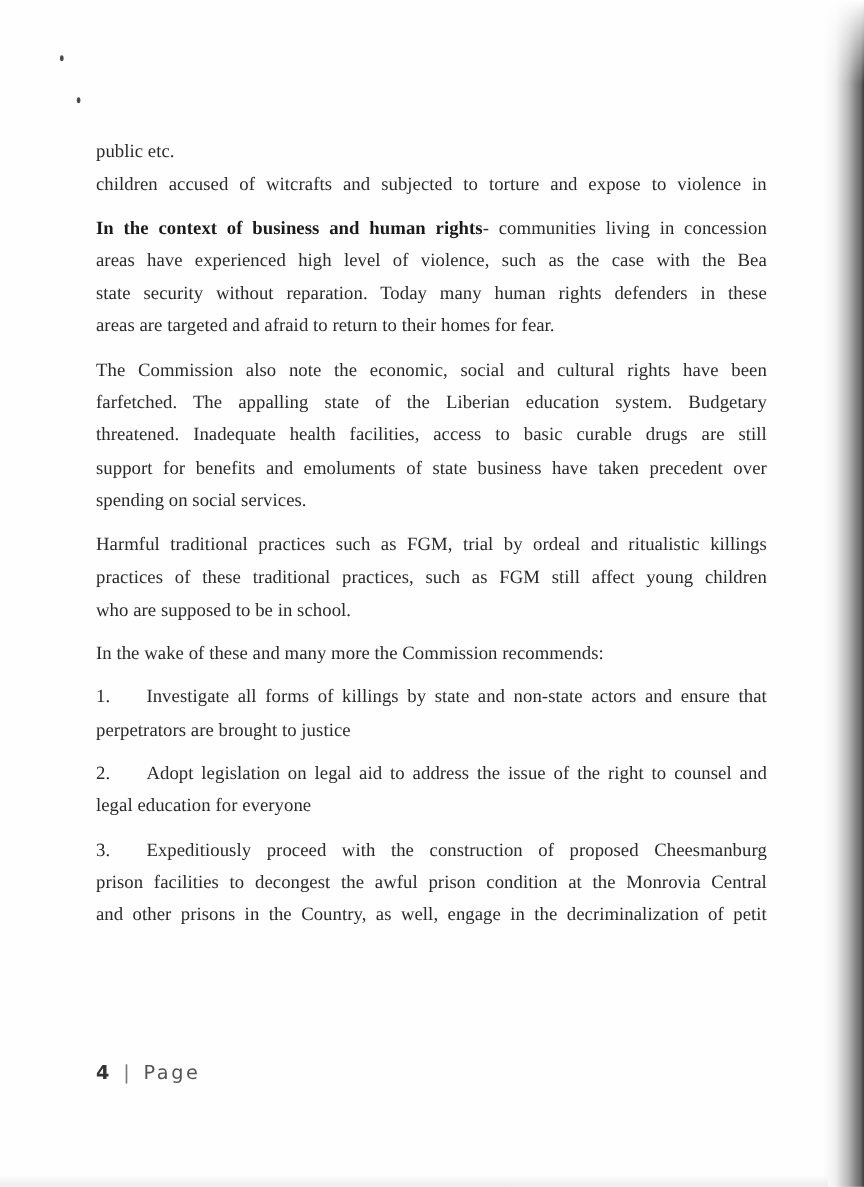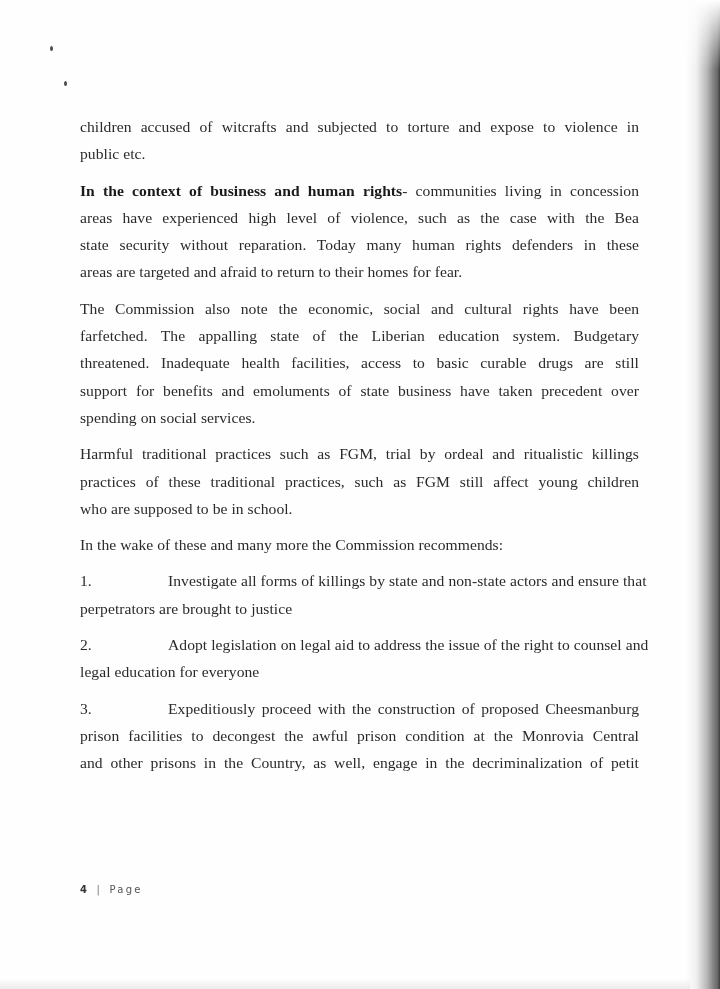--- a/index.html
+++ b/index.html
@@ -95,28 +95,27 @@
     .list-num {
       display: inline-block;
       width: 42px;
       flex: 0 0 42px;
     }
     .list-text {
       flex: 1;
       text-align: justify;
       text-align-last: justify;
       display: inline-block;
-      margin-left: 46px;
     }
     .footer {
       position: absolute;
       left: 80px;
       top: 884px;
       font-family: "DejaVu Sans", "Liberation Sans", sans-serif;
-      font-size: 10px;
+      font-size: 16px;
       color: #555;
       letter-spacing: 2.2px;
     }
     .footer .num {
       font-weight: bold;
       color: #333;
     }
     .footer .sep {
       color: #777;
       margin: 0 2px;
@@ -125,22 +124,22 @@
 </head>
 <body>
 
 <div class="page">
   <div class="speck s1"></div>
   <div class="speck s2"></div>
 
   <div class="content">
 
     <div class="para">
+      <div class="line last">public etc.</div>
       <div class="line">children accused of witcrafts and subjected to torture and expose to violence in</div>
-      <div class="line last">public etc.</div>
     </div>
 
     <div class="para">
       <div class="line"><span class="bold">In the context of business and human rights</span><span>- communities living in concession</span></div>
       <div class="line">areas have experienced high level of violence, such as the case with the Bea</div>
       <div class="line">state security without reparation.  Today many human rights defenders in these</div>
       <div class="line last">areas are targeted and afraid to return to their homes for fear.</div>
     </div>
 
     <div class="para">

